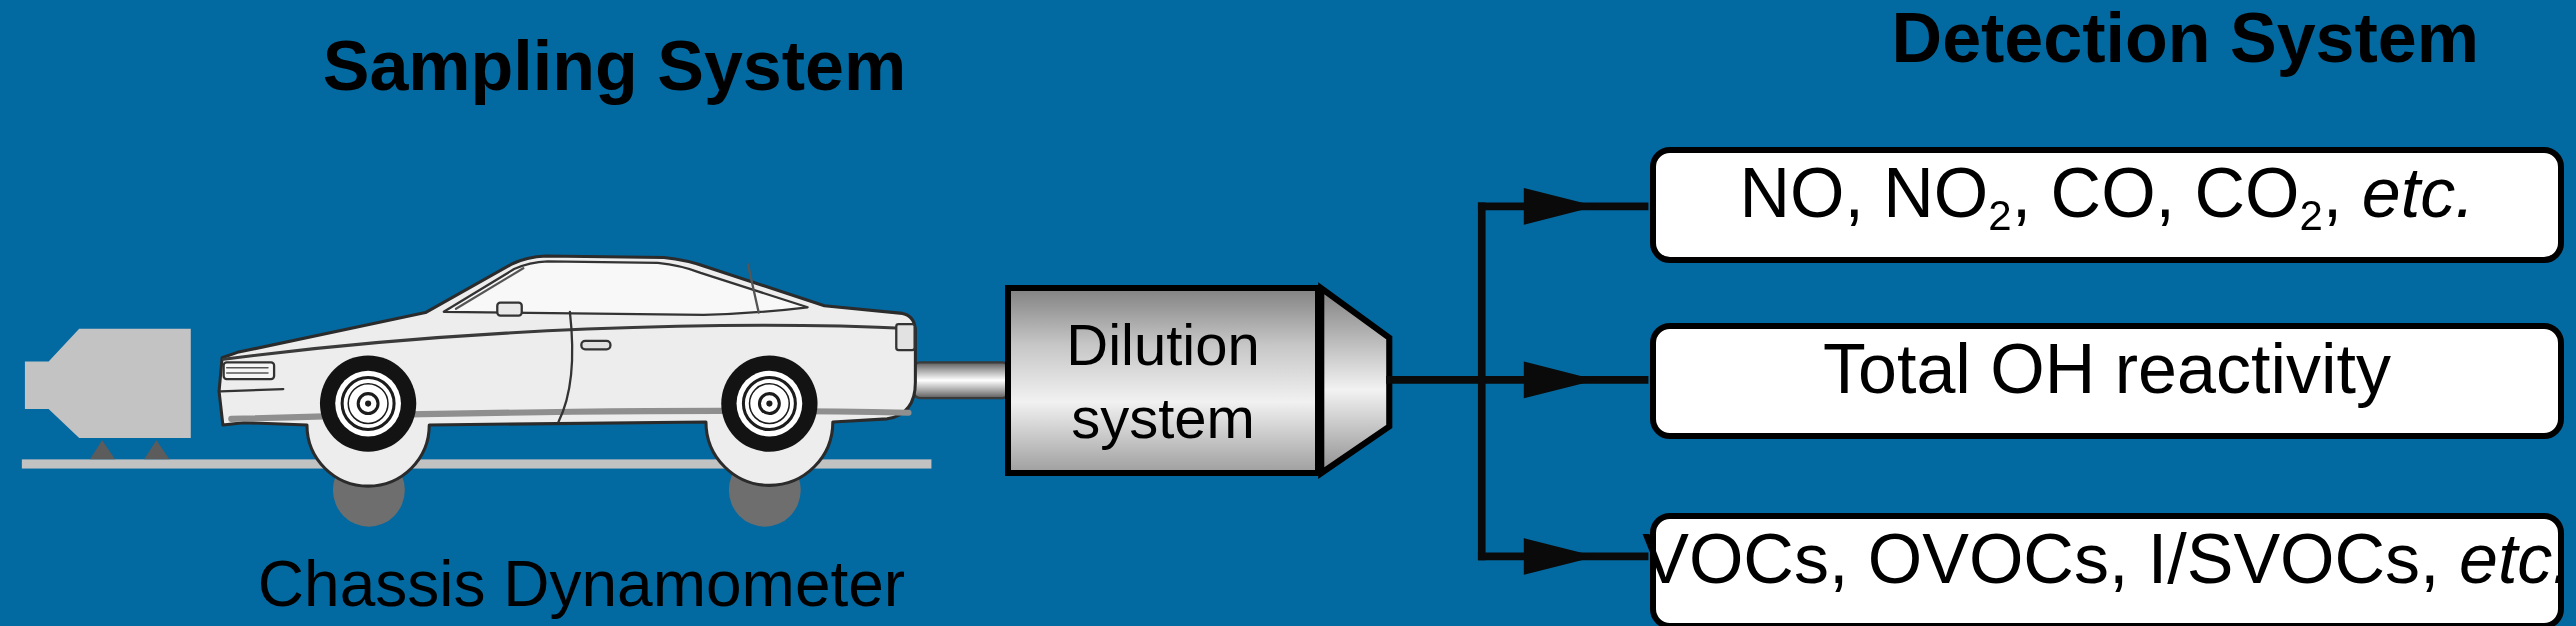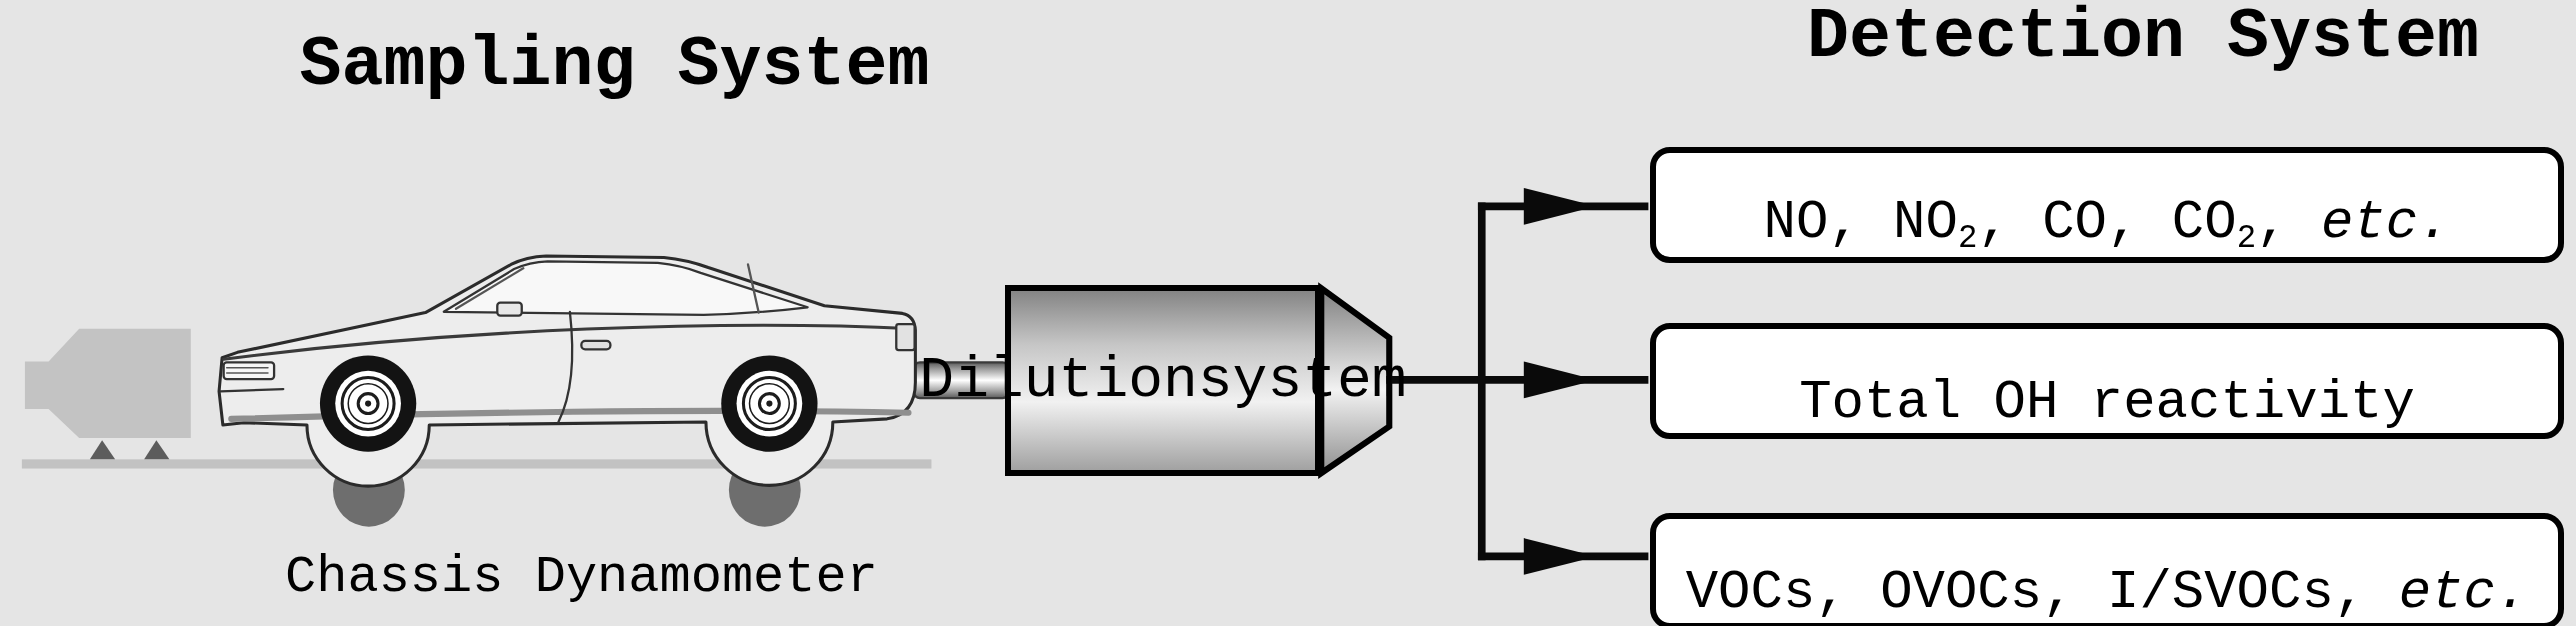--- a/index.html
+++ b/index.html
@@ -1,42 +1,42 @@
 <!DOCTYPE html>
 <html style="font-size:12.2px"><head>
 <meta charset="utf-8">
 <style>
   html,body{margin:0;padding:0;background:#ffffff;}
   #canvas{
-    position:relative;width:2576px;height:626px;background:#e5e5e5;overflow:hidden;
-    font-family:Liberation Mono, monospace;color:#000;
+    position:relative;width:2576px;height:626px;background:#0369a1;overflow:hidden;
+    font-family:Liberation Sans, sans-serif;color:#000;
   }
   #art{position:absolute;left:0;top:0;width:2576px;height:626px;}
   .title{
     position:absolute;font-weight:bold;font-size:70px;line-height:1.0;
     text-align:center;letter-spacing:0px;white-space:nowrap;
   }
   .title.sampling{left:232px;top:31px;width:765px;}
   .title.detection{left:1714px;top:3.1px;width:765px;text-align:right;}
   .chassis-label{
     position:absolute;left:199px;top:552px;width:765px;text-align:center;
-    font-size:52px;line-height:1.0;white-space:nowrap;
+    font-size:64px;line-height:1.0;white-space:nowrap;
   }
   .dilution-box{
     position:absolute;left:1005px;top:285px;width:316px;height:191px;
     box-sizing:border-box;border:6.9px solid #000;
     background:linear-gradient(180deg,#858585 0%,#c6c6c6 30%,#f1f1f1 62%,#a2a2a2 100%);
-    display:flex;flex-direction:row;align-items:center;justify-content:center;
+    display:flex;flex-direction:column;align-items:center;justify-content:center;
     font-size:58px;line-height:73px;text-align:center;white-space:nowrap;
   }
   .det-box{
     position:absolute;left:1650px;width:914px;height:116px;box-sizing:border-box;
     background:#ffffff;border:6.1px solid #000;border-radius:20px;
-    display:flex;align-items:flex-end;justify-content:center;
-    font-size:54px;white-space:nowrap;
+    display:flex;align-items:flex-start;justify-content:center;
+    font-size:70px;white-space:nowrap;
   }
   .det-box.b1{top:147px;}
   .det-box.b2{top:323px;}
   .det-box.b3{top:501px;margin-top:12px;}
   .seg-sub{font-size:0.60em;vertical-align:-0.30em;}
   .seg-italic{font-style:italic;}
 </style>
 </head>
 <body>
 

